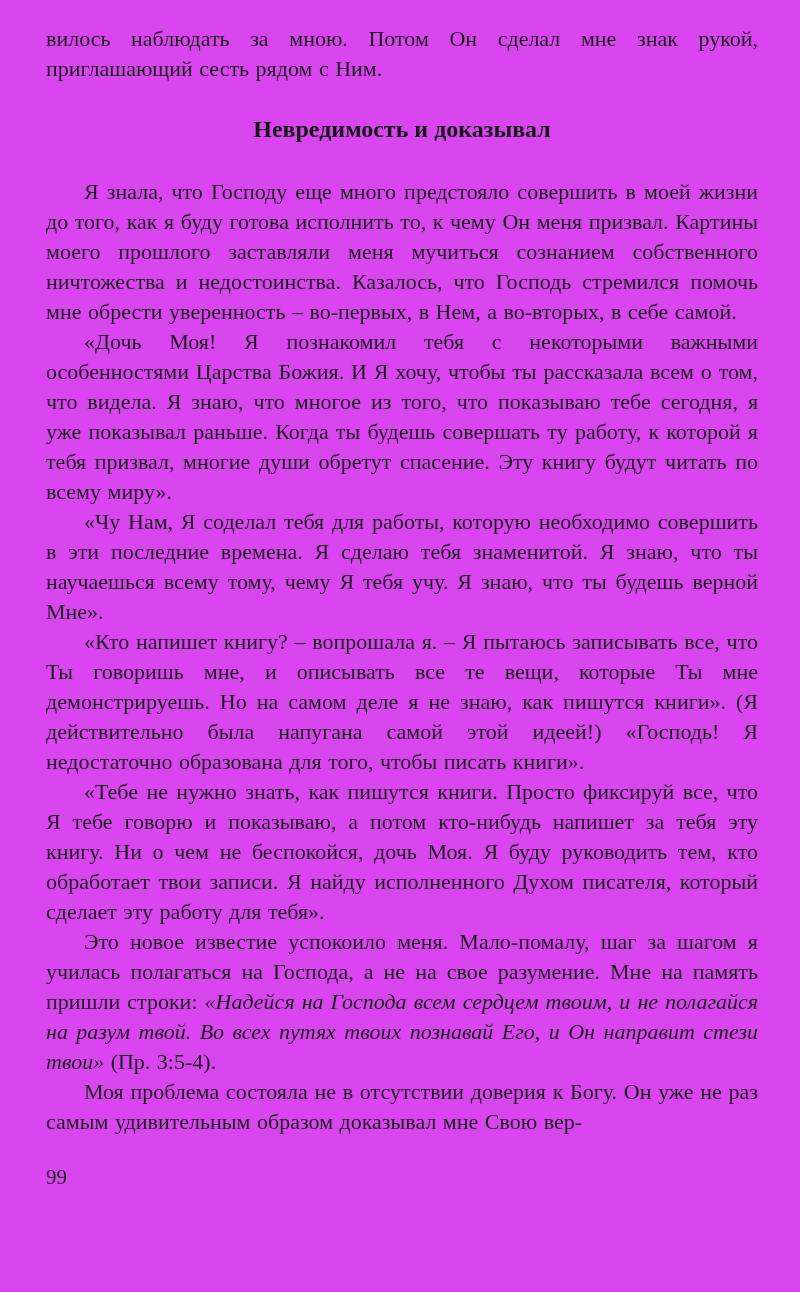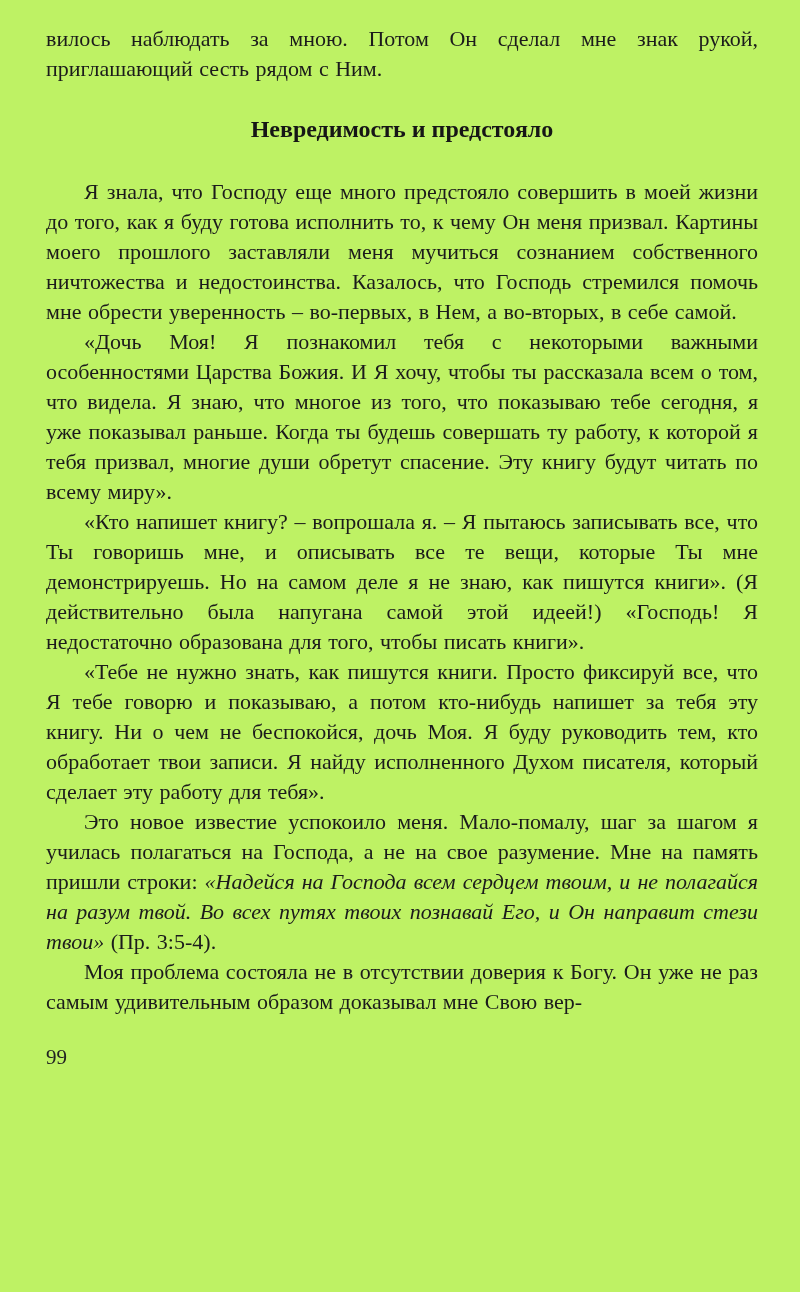--- a/index.html
+++ b/index.html
@@ -5,21 +5,21 @@
   html, body {
     margin: 0;
     padding: 0;
     background: #e8e8e8;
   }
   .page {
     position: relative;
     width: 800px;
     height: 1292px;
     margin: 0 auto;
-    background: #bef264;
+    background: #d946ef;
     box-sizing: border-box;
     padding: 24px 42px 0 46px;
     font-family: "Liberation Serif", "DejaVu Serif", serif;
     color: #1b1b1b;
     overflow: hidden;
   }
   .body-text p {
     margin: 0;
     font-size: 22px;
     line-height: 30px;
@@ -51,27 +51,28 @@
   }
 </style>
 </head>
 <body>
 
 <div class="page">
   <div class="body-text">
 
     <p class="continuation">вилось наблюдать за мною. Потом Он сделал мне знак рукой, приглашающий сесть рядом с Ним.</p>
 
-    <div class="section-heading">Невредимость и предстояло</div>
+    <div class="section-heading">Невредимость и доказывал</div>
 
     <p>Я знала, что Господу еще много предстояло совершить в моей жизни до того, как я буду готова исполнить то, к чему Он меня призвал. Картины моего прошлого заставляли меня мучиться сознанием собственного ничтожества и недостоинства. Казалось, что Господь стремился помочь мне обрести уверенность – во-первых, в Нем, а во-вторых, в себе самой.</p>
 
     <p class="italic">«Дочь Моя! Я познакомил тебя с некоторыми важными особенностями Царства Божия. И Я хочу, чтобы ты рассказала всем о том, что видела. Я знаю, что многое из того, что показываю тебе сегодня, я уже показывал раньше. Когда ты будешь совершать ту работу, к которой я тебя призвал, многие души обретут спасение. Эту книгу будут читать по всему миру».</p>
 
 
+    <p class="italic">«Чу Нам, Я соделал тебя для работы, которую необходимо совершить в эти последние времена. Я сделаю тебя знаменитой. Я знаю, что ты научаешься всему тому, чему Я тебя учу. Я знаю, что ты будешь верной Мне».</p>
 
     <p>«Кто напишет книгу? – вопрошала я. – Я пытаюсь записывать все, что Ты говоришь мне, и описывать все те вещи, которые Ты мне демонстрируешь. Но на самом деле я не знаю, как пишутся книги». (Я действительно была напугана самой этой идеей!) «Господь! Я недостаточно образована для того, чтобы писать книги».</p>
 
     <p class="italic">«Тебе не нужно знать, как пишутся книги. Просто фиксируй все, что Я тебе говорю и показываю, а потом кто-нибудь напишет за тебя эту книгу. Ни о чем не беспокойся, дочь Моя. Я буду руководить тем, кто обработает твои записи. Я найду исполненного Духом писателя, который сделает эту работу для тебя».</p>
 
     <p><span>Это новое известие успокоило меня. Мало-помалу, шаг за шагом я училась полагаться на Господа, а не на свое разумение. Мне на память пришли строки: </span><span class="inline-italic">«Надейся на Господа всем сердцем твоим, и не полагайся на разум твой. Во всех путях твоих познавай Его, и Он направит стези твои»</span><span> (Пр. 3:5-4).</span></p>
 
     <p>Моя проблема состояла не в отсутствии доверия к Богу. Он уже не раз самым удивительным образом доказывал мне Свою вер-</p>
 
     <div class="page-number">99</div>

